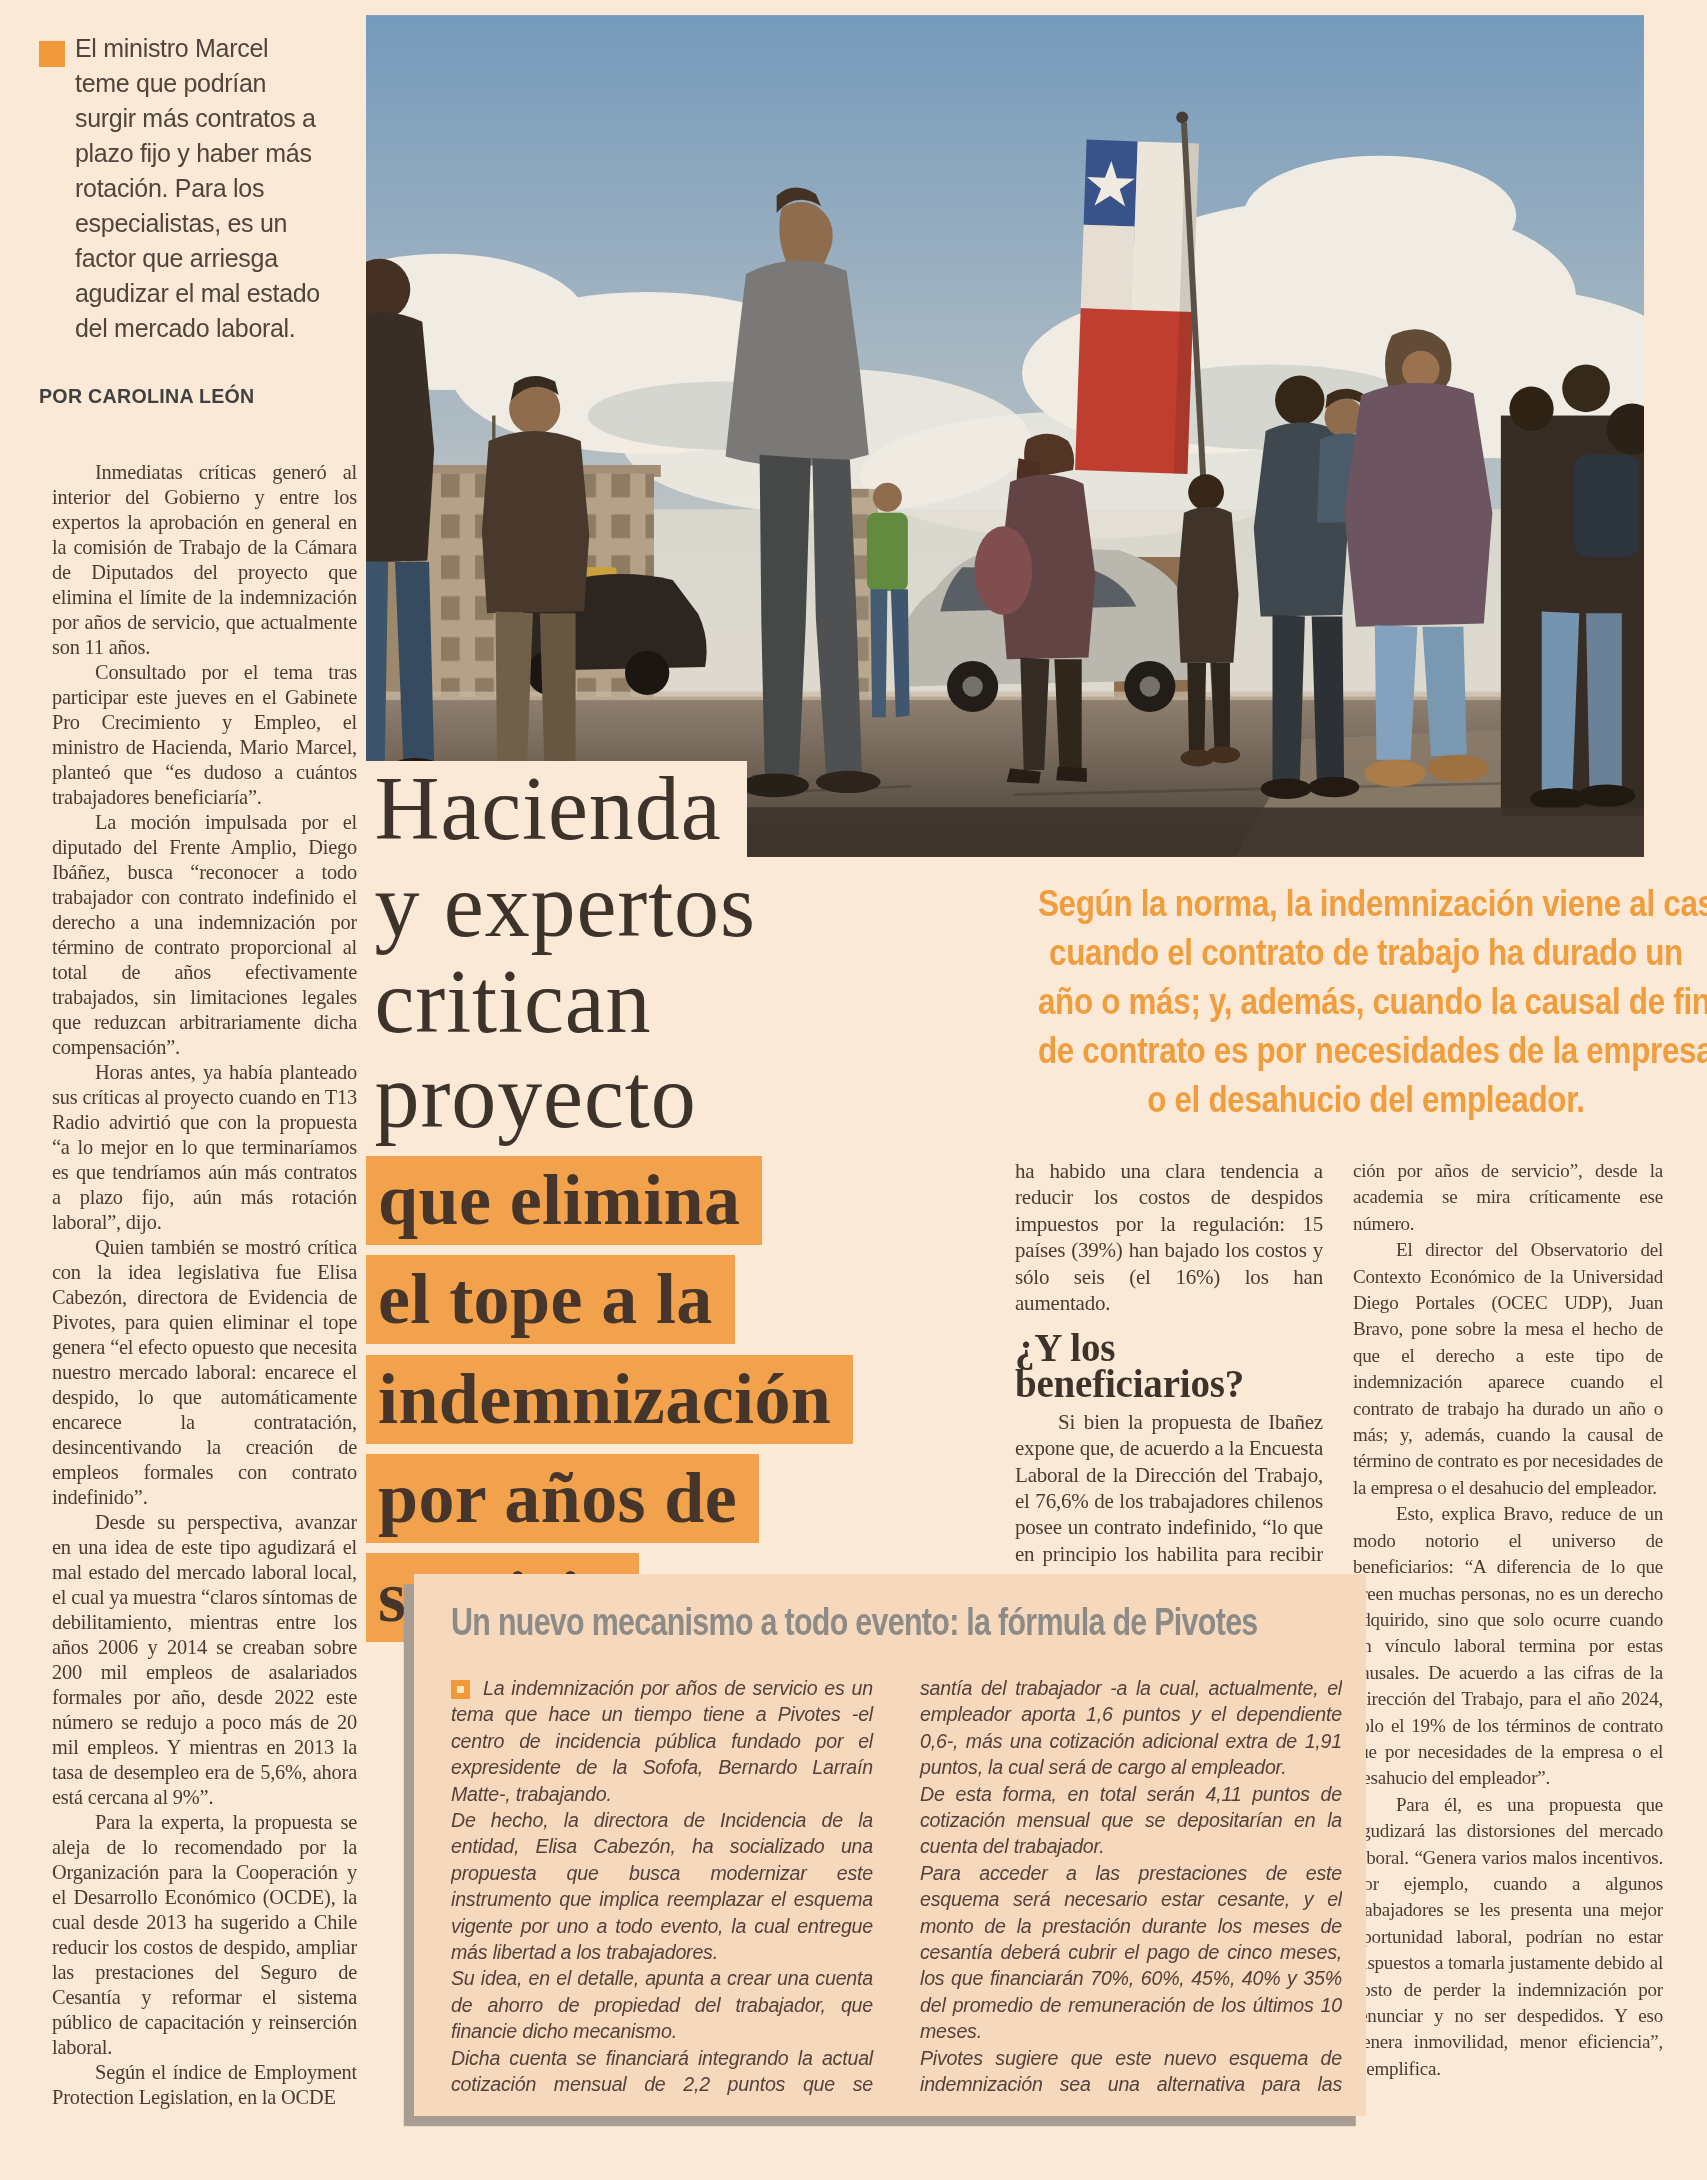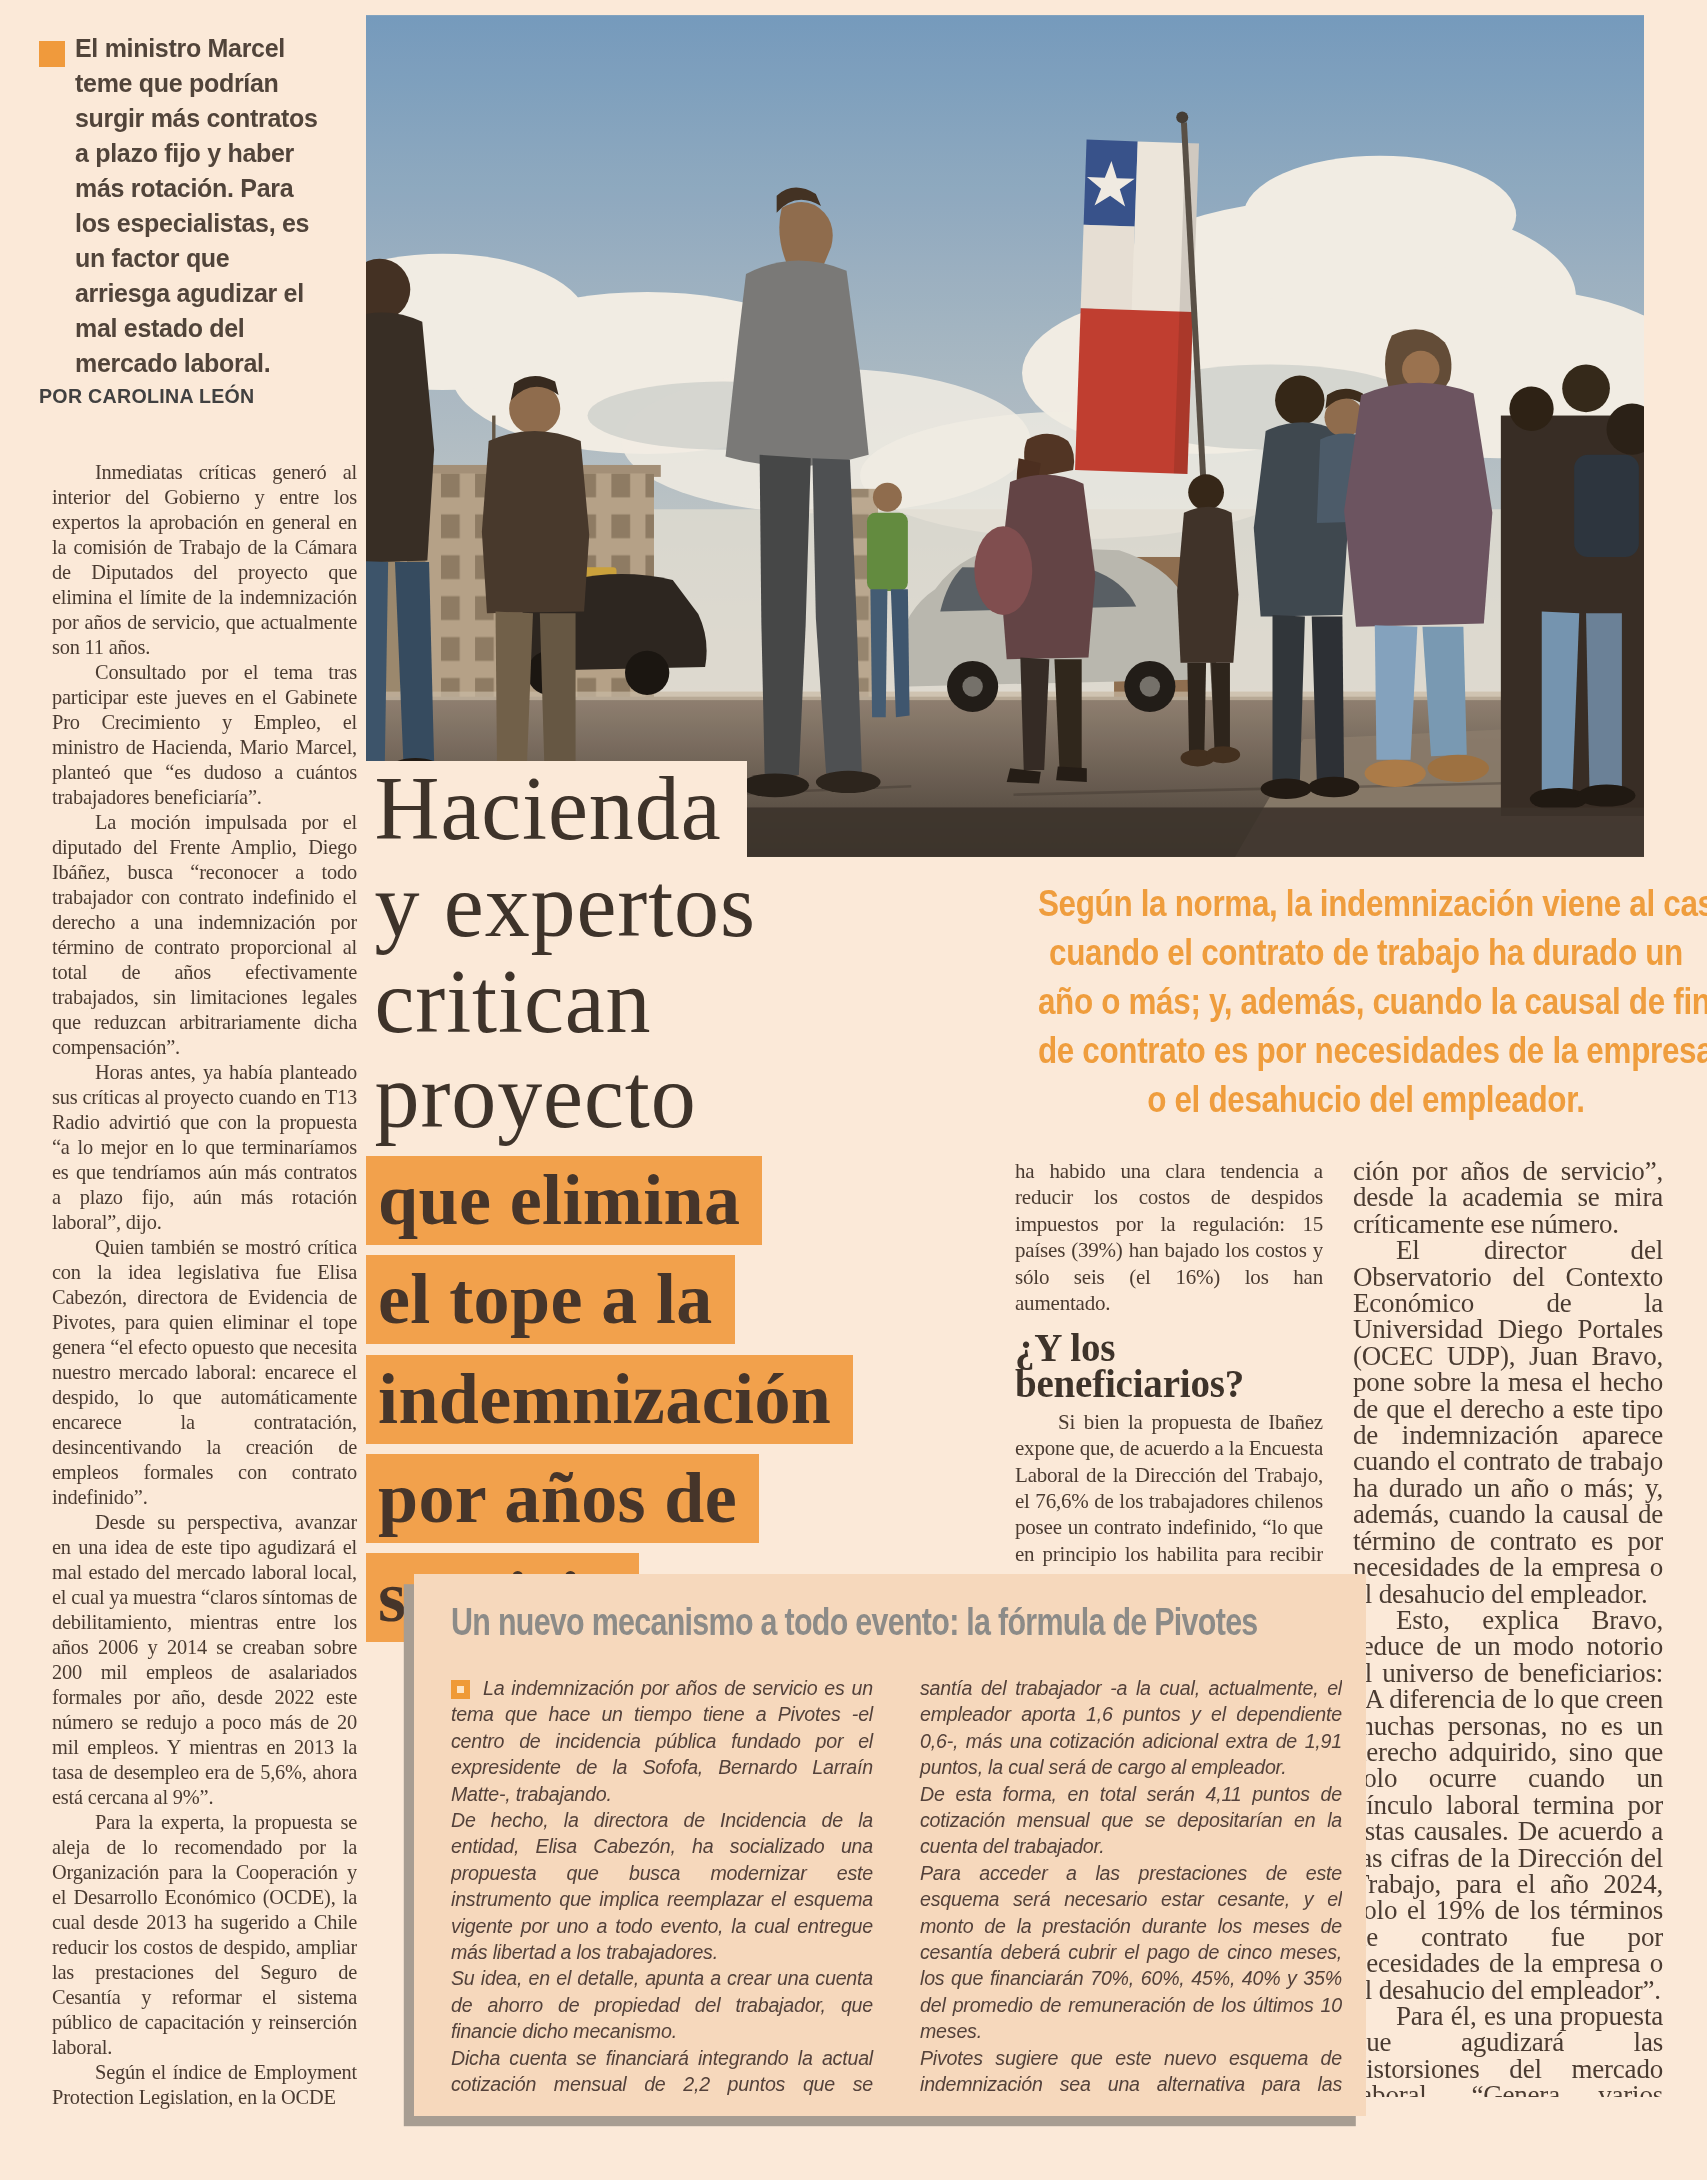--- a/index.html
+++ b/index.html
@@ -8,33 +8,33 @@
     --c-headline_text:#3e332a; --c-bullet_orange:#f09a3c;
   }
   html,body{margin:0;padding:0;}
   body{width:1707px;height:2181px;background:var(--c-page_bg);position:relative;overflow:hidden;
        font-family:"Liberation Serif","DejaVu Serif",serif;color:var(--c-body_text);}
   .abs{position:absolute;}
 
   
   .lead{left:39px;top:31px;width:285px;padding-left:36px;box-sizing:border-box;}
   .lead-sq{position:absolute;left:0;top:10.2px;width:25.6px;height:25.6px;background:var(--c-bullet_orange);}
-  .lead-text{margin:0;font-family:"Liberation Sans","DejaVu Sans",sans-serif;font-weight:bold;
+  .lead-text{margin:0;font-family:"Liberation Sans","DejaVu Sans",sans-serif;font-weight:normal;
              font-size:25px;line-height:35px;letter-spacing:-0.3px;color:#51443a;}
 
   .byline{left:39px;top:385px;font-family:"Liberation Sans","DejaVu Sans",sans-serif;
           font-weight:bold;font-size:19.6px;color:#404040;letter-spacing:0.3px;}
 
   
   .col{overflow:hidden;text-align:justify;letter-spacing:-0.2px;}
   .col p{margin:0;text-indent:43px;}
   .cont p:first-child{text-indent:0;}
   .col-left{left:52px;top:460px;width:305px;height:1670px;font-size:20.4px;line-height:25px;}
   .col-mid{left:1015px;top:1158px;width:308px;height:414px;font-size:21px;line-height:26.4px;}
-  .col-right{left:1353px;top:1158px;width:310px;height:939px;font-size:27px;line-height:26.4px;}
+  .col-right{left:1353px;top:1158px;width:310px;height:939px;font-size:19px;line-height:26.4px;}
   .subhead{margin:13.6px 0 6.8px;font-size:39px;line-height:36px;font-weight:bold;color:var(--c-headline_text);text-align:left;}
 
   
   .photo{left:366px;top:15.3px;width:1278px;height:842px;margin:0;}
   .photo svg{display:block;}
 
   
   .headline{left:366px;top:761px;width:647px;}
   .hn-line{display:table;font-size:90px;line-height:95px;font-weight:normal;
            color:var(--c-headline_text);background:var(--c-page_bg);padding:0 25.6px 1.7px 8.5px;letter-spacing:0.9px;}

